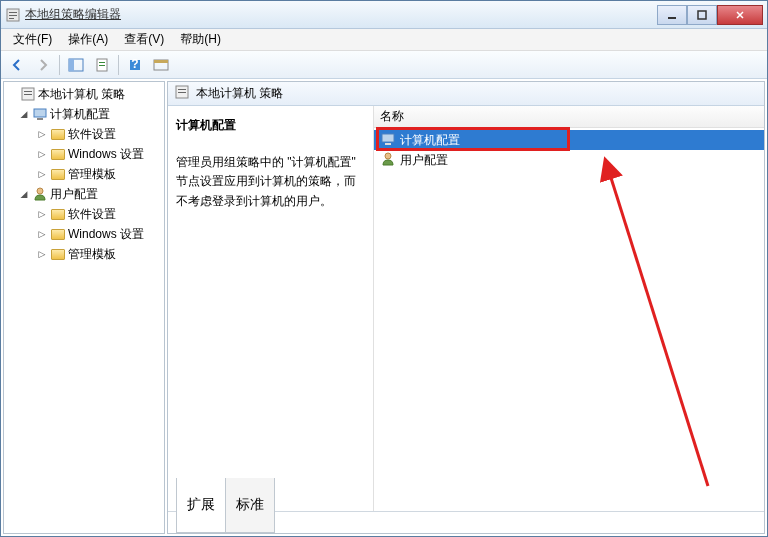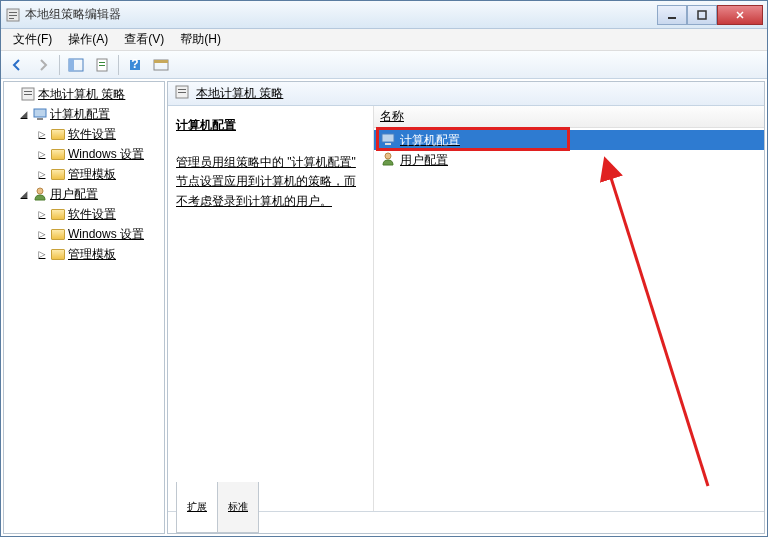--- a/index.html
+++ b/index.html
@@ -2,55 +2,55 @@
 <html><head>
 <meta charset="utf-8">
 <style>
 * { box-sizing: border-box; margin: 0; padding: 0; font-family: "Microsoft YaHei", "SimSun", sans-serif; font-size: 12px; }
 body { background: #d0d0d0; width: 768px; height: 537px; overflow: hidden; position: relative; }
 
 .window { position: absolute; top: 0; left: 0; width: 768px; height: 537px; background: #fff; border: 1px solid #5a7ca0; box-shadow: 0 0 8px rgba(0,0,0,0.3); }
 
 .titlebar { height: 28px; background: linear-gradient(#f5f9fd, #dae8f5); display: flex; align-items: center; padding: 0 4px; border-bottom: 1px solid #b5c8dc; }
 .titlebar .icon { width: 16px; height: 16px; margin-right: 4px; }
-.titlebar .title { flex: 1; color: #333; }
+.titlebar .title { flex: 1; color: #333; text-decoration: underline; }
 .winbtns { display: flex; gap: 0; }
 .winbtn { width: 30px; height: 20px; background: linear-gradient(#e9effb, #c9d8ee); border: 1px solid #8ea8c8; display: flex; align-items: center; justify-content: center; font-size: 10px; color: #333; }
 .winbtn.close { width: 46px; background: linear-gradient(#e8868a, #c73b3c); color: #fff; border-color: #9a2e2e; }
 .winbtn svg { width: 10px; height: 10px; }
 
 .menubar { height: 22px; background: #f4f4f4; display: flex; align-items: center; padding: 0 4px; border-bottom: 1px solid #ddd; }
 .menuitem { padding: 20px 8px; cursor: default; }
 
 .toolbar { height: 28px; background: linear-gradient(#fafdff, #e8f0f8); display: flex; align-items: center; padding: 0 4px; border-bottom: 1px solid #c5d4e3; gap: 2px; }
 .tbtn { width: 24px; height: 22px; display: flex; align-items: center; justify-content: center; border: 1px solid transparent; }
 .tsep { width: 1px; height: 20px; background: #c0c8d0; margin: 0 2px; }
 
-.content { display: flex; height: calc(100% - 28px - 22px - 28px); text-decoration: underline; }
+.content { display: flex; height: calc(100% - 28px - 22px - 28px); }
 
 .tree { width: 162px; border: 1px solid #b8c4d0; margin: 2px; background: #fff; overflow: auto; padding: 2px 0; }
 .tnode { display: flex; align-items: center; height: 20px; cursor: default; white-space: nowrap; }
 .texp { width: 12px; height: 12px; display: flex; align-items: center; justify-content: center; font-size: 9px; color: #555; margin-right: 2px; }
 .ticon { width: 16px; height: 16px; margin-right: 2px; display: flex; align-items: center; justify-content: center; }
 .folder { width: 14px; height: 11px; background: linear-gradient(#fde9a8, #f0c24a); border: 1px solid #c9a23a; border-radius: 1px; }
 
 .right { flex: 1; margin: 2px 2px 2px 0; border: 1px solid #b8c4d0; display: flex; flex-direction: column; background: #fff; }
 .rheader { height: 24px; background: linear-gradient(#f6fafe, #e6eef8); border-bottom: 1px solid #c5d4e3; display: flex; align-items: center; padding: 0 6px; gap: 6px; }
 .rbody { flex: 1; display: flex; position: relative; }
 .desc { width: 206px; padding: 10px 8px; border-right: 1px solid #e0e0e0; line-height: 1.6; }
 .desc h4 { font-weight: bold; margin-bottom: 18px; font-size: 12px; }
 .listpane { flex: 1; }
 .listhead { height: 22px; border-bottom: 1px solid #e0e0e0; display: flex; align-items: center; padding: 8px 6px; background: linear-gradient(#fdfdfd, #f0f0f0); }
 .listitems { padding: 2px 0; position: relative; }
 .litem { height: 20px; display: flex; align-items: center; padding: 0 6px; gap: 4px; }
 .litem.sel { background: #2e7bd1; color: #fff; }
 .redbox { position: absolute; border: 3px solid #e02020; pointer-events: none; }
 
 .tabs { height: 22px; display: flex; align-items: flex-end; padding-left: 8px; border-top: 1px solid #d0d8e0; }
-.tab { padding: 18px 10px; border: 1px solid #c0c8d0; border-top: none; background: #f4f4f4; font-size: 10px; margin-right: -1px; }
+.tab { padding: 18px 10px; border: 1px solid #c0c8d0; border-top: none; background: #f4f4f4; font-size: 14px; margin-right: -1px; }
 .tab.active { background: #fff; }
 
 .watermark { position: absolute; right: 8px; bottom: 4px; color: rgba(150,150,150,0.65); font-size: 18px; font-style: italic; font-family: Arial; pointer-events: none; }
 .watermark .cn { font-size: 20px; font-weight: bold; }
 
 .arrow-svg { position: absolute; pointer-events: none; }
 </style>
 </head>
 <body>
 

